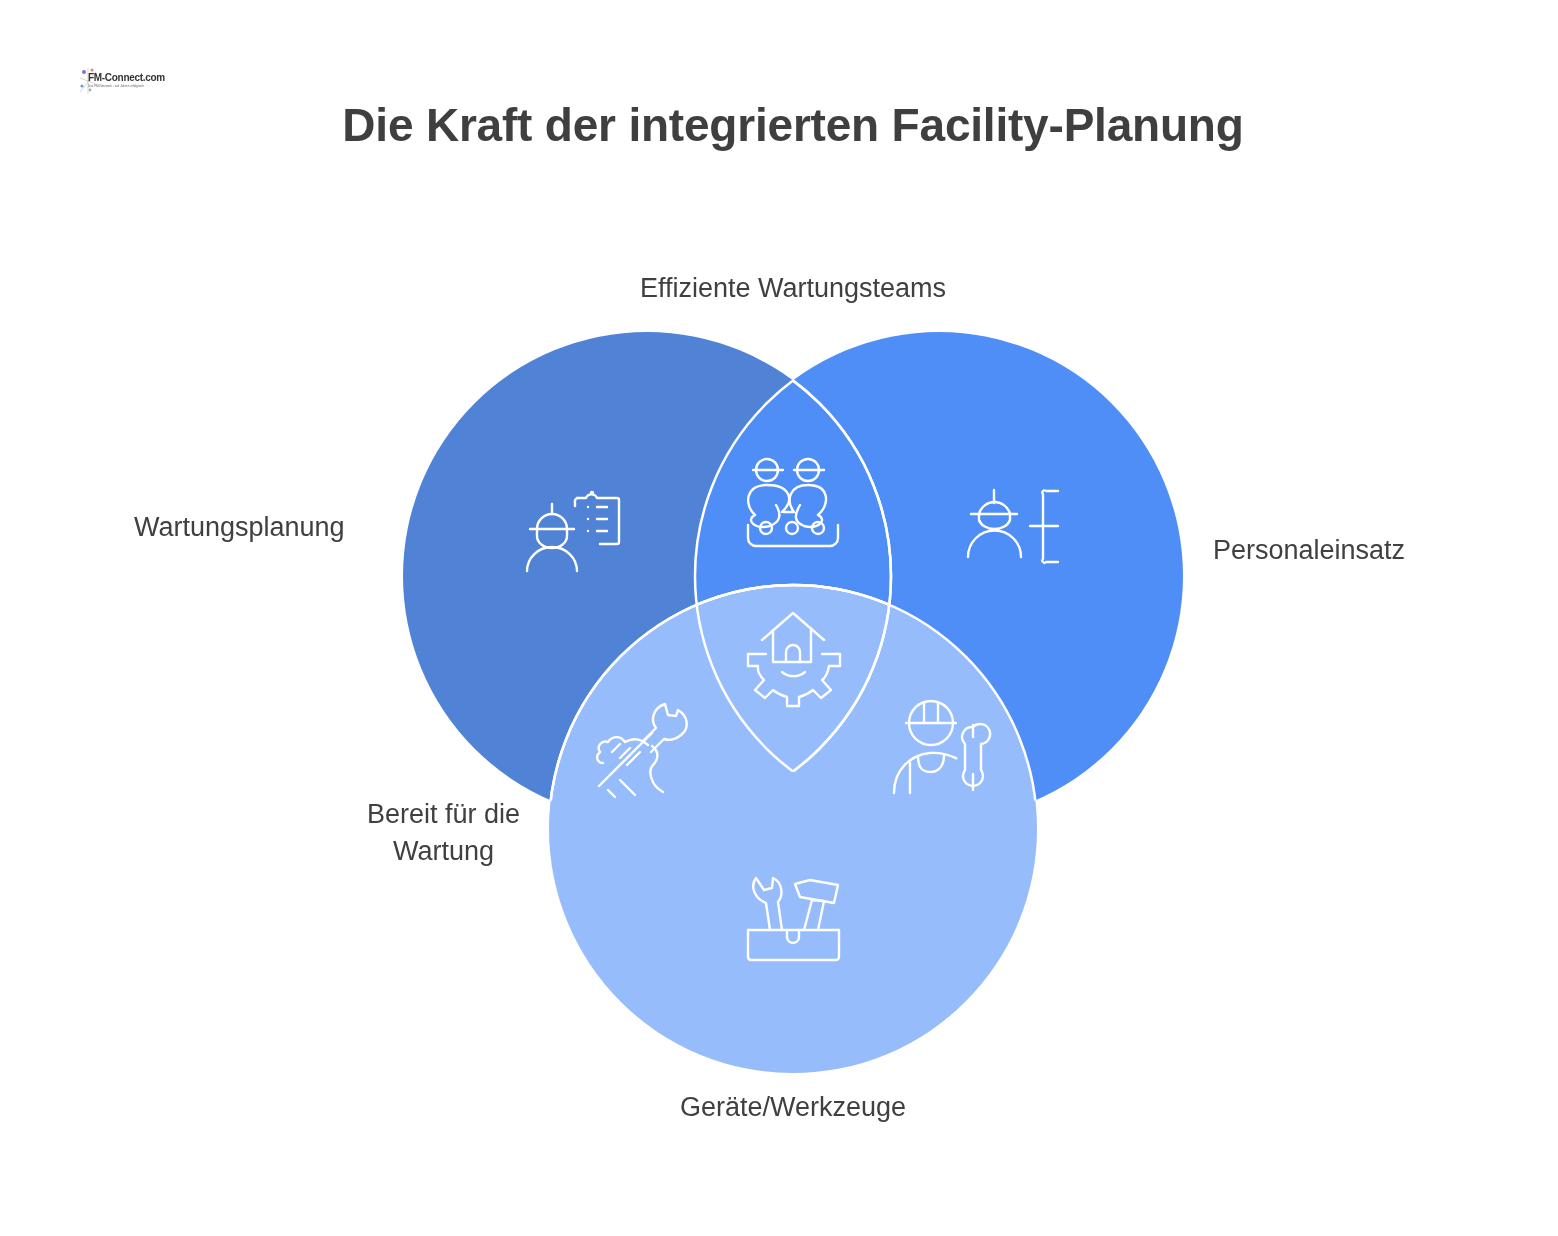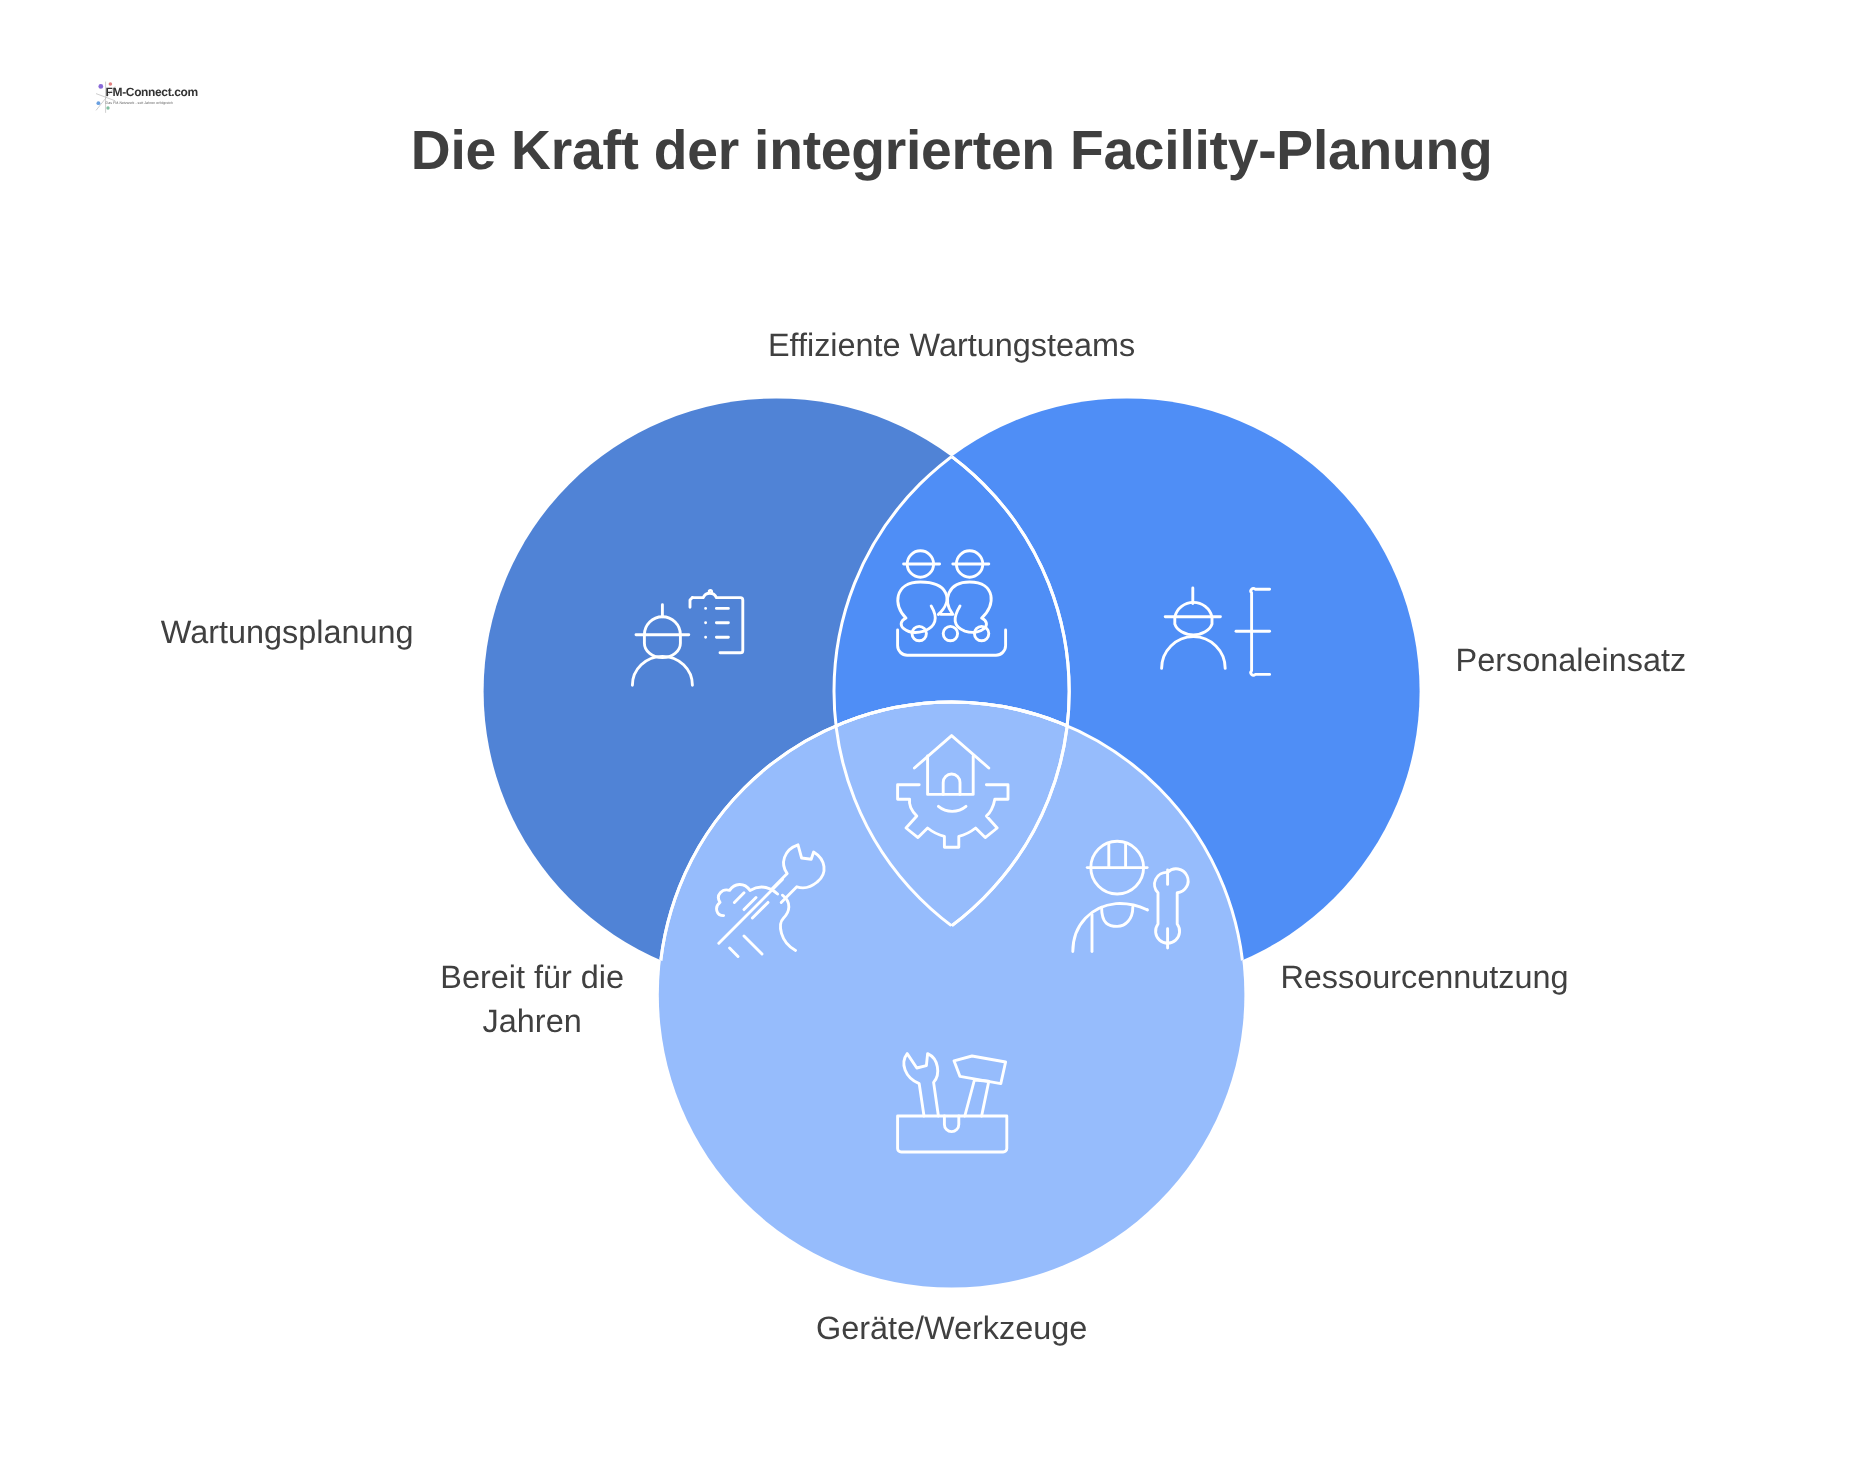--- a/index.html
+++ b/index.html
@@ -130,18 +130,17 @@
     <path d="M748 930 L839 930 L839 957 A3 3 0 0 1 836 960 L751 960 A3 3 0 0 1 748 957 Z"></path>
     <path d="M787 930 L787 937 A6 6 0 0 0 799 937 L799 930"></path>
   </g>
 </svg>
 
 <div class="label lbl-top">Effiziente Wartungsteams</div>
 <div class="label lbl-left">Wartungsplanung</div>
 <div class="label lbl-right">Personaleinsatz</div>
 <div class="label lbl-bl">
   <div>Bereit für die</div>
-  <div>Jahren</div>
+  <div>Wartung</div>
 </div>
 <div class="label lbl-br">
-  <div>Ressourcennutzung</div>
 </div>
 <div class="label lbl-bottom">Geräte/Werkzeuge</div>
 
 </body></html>

